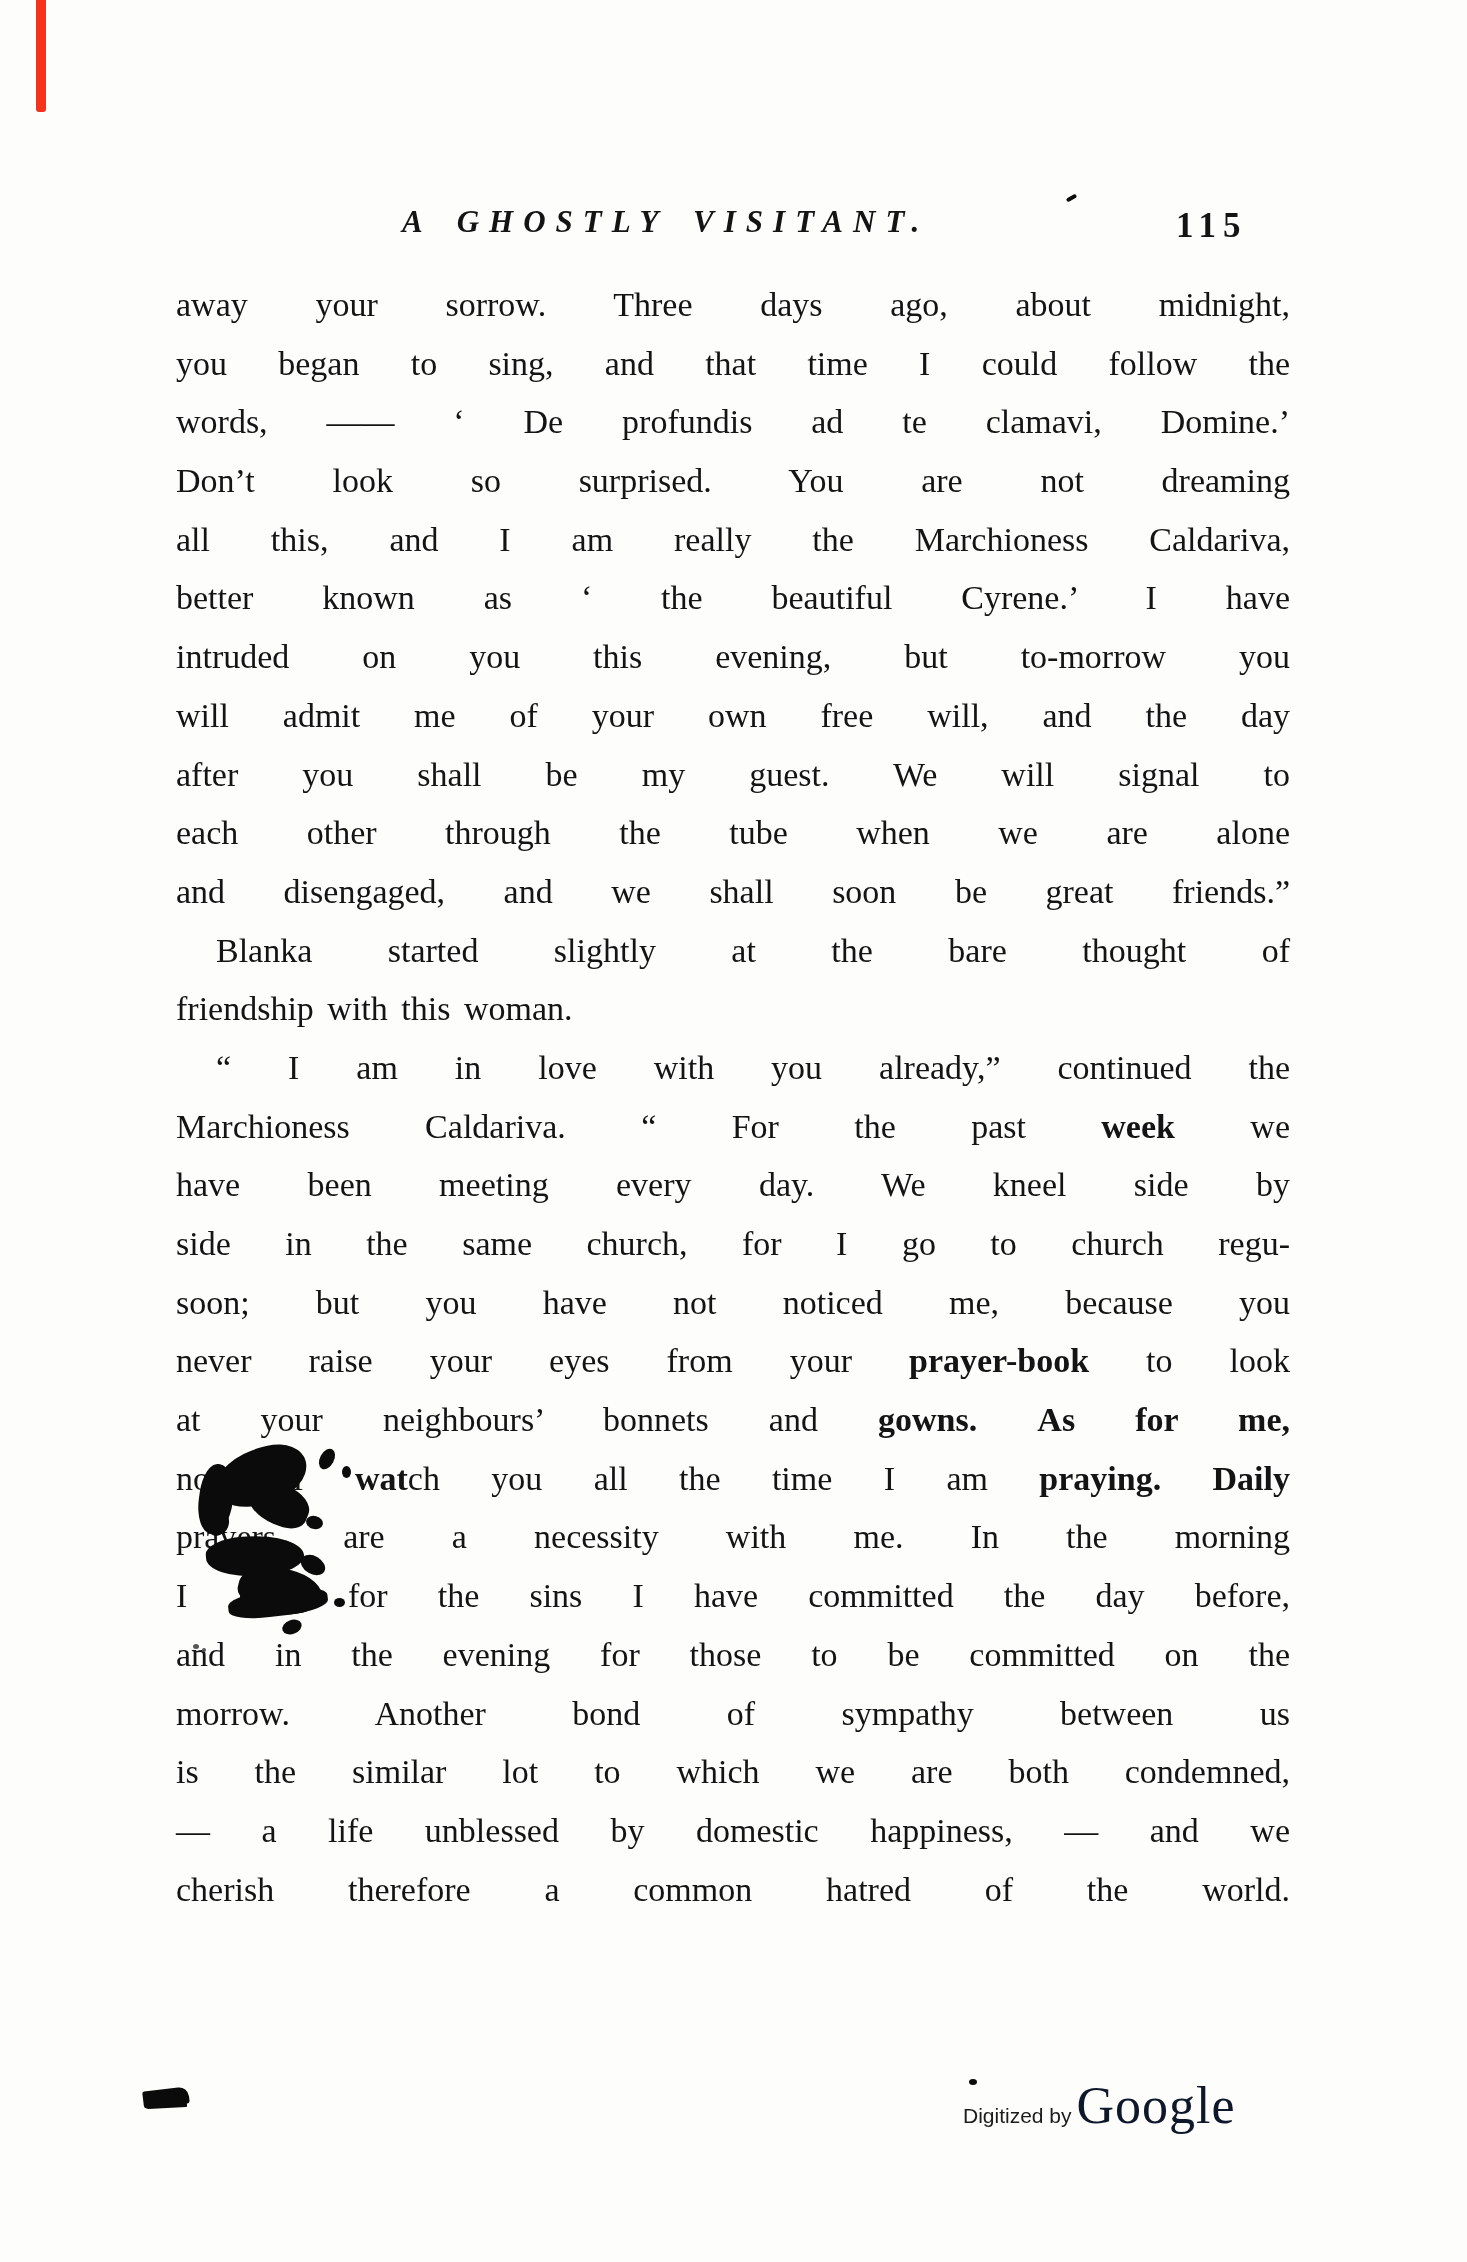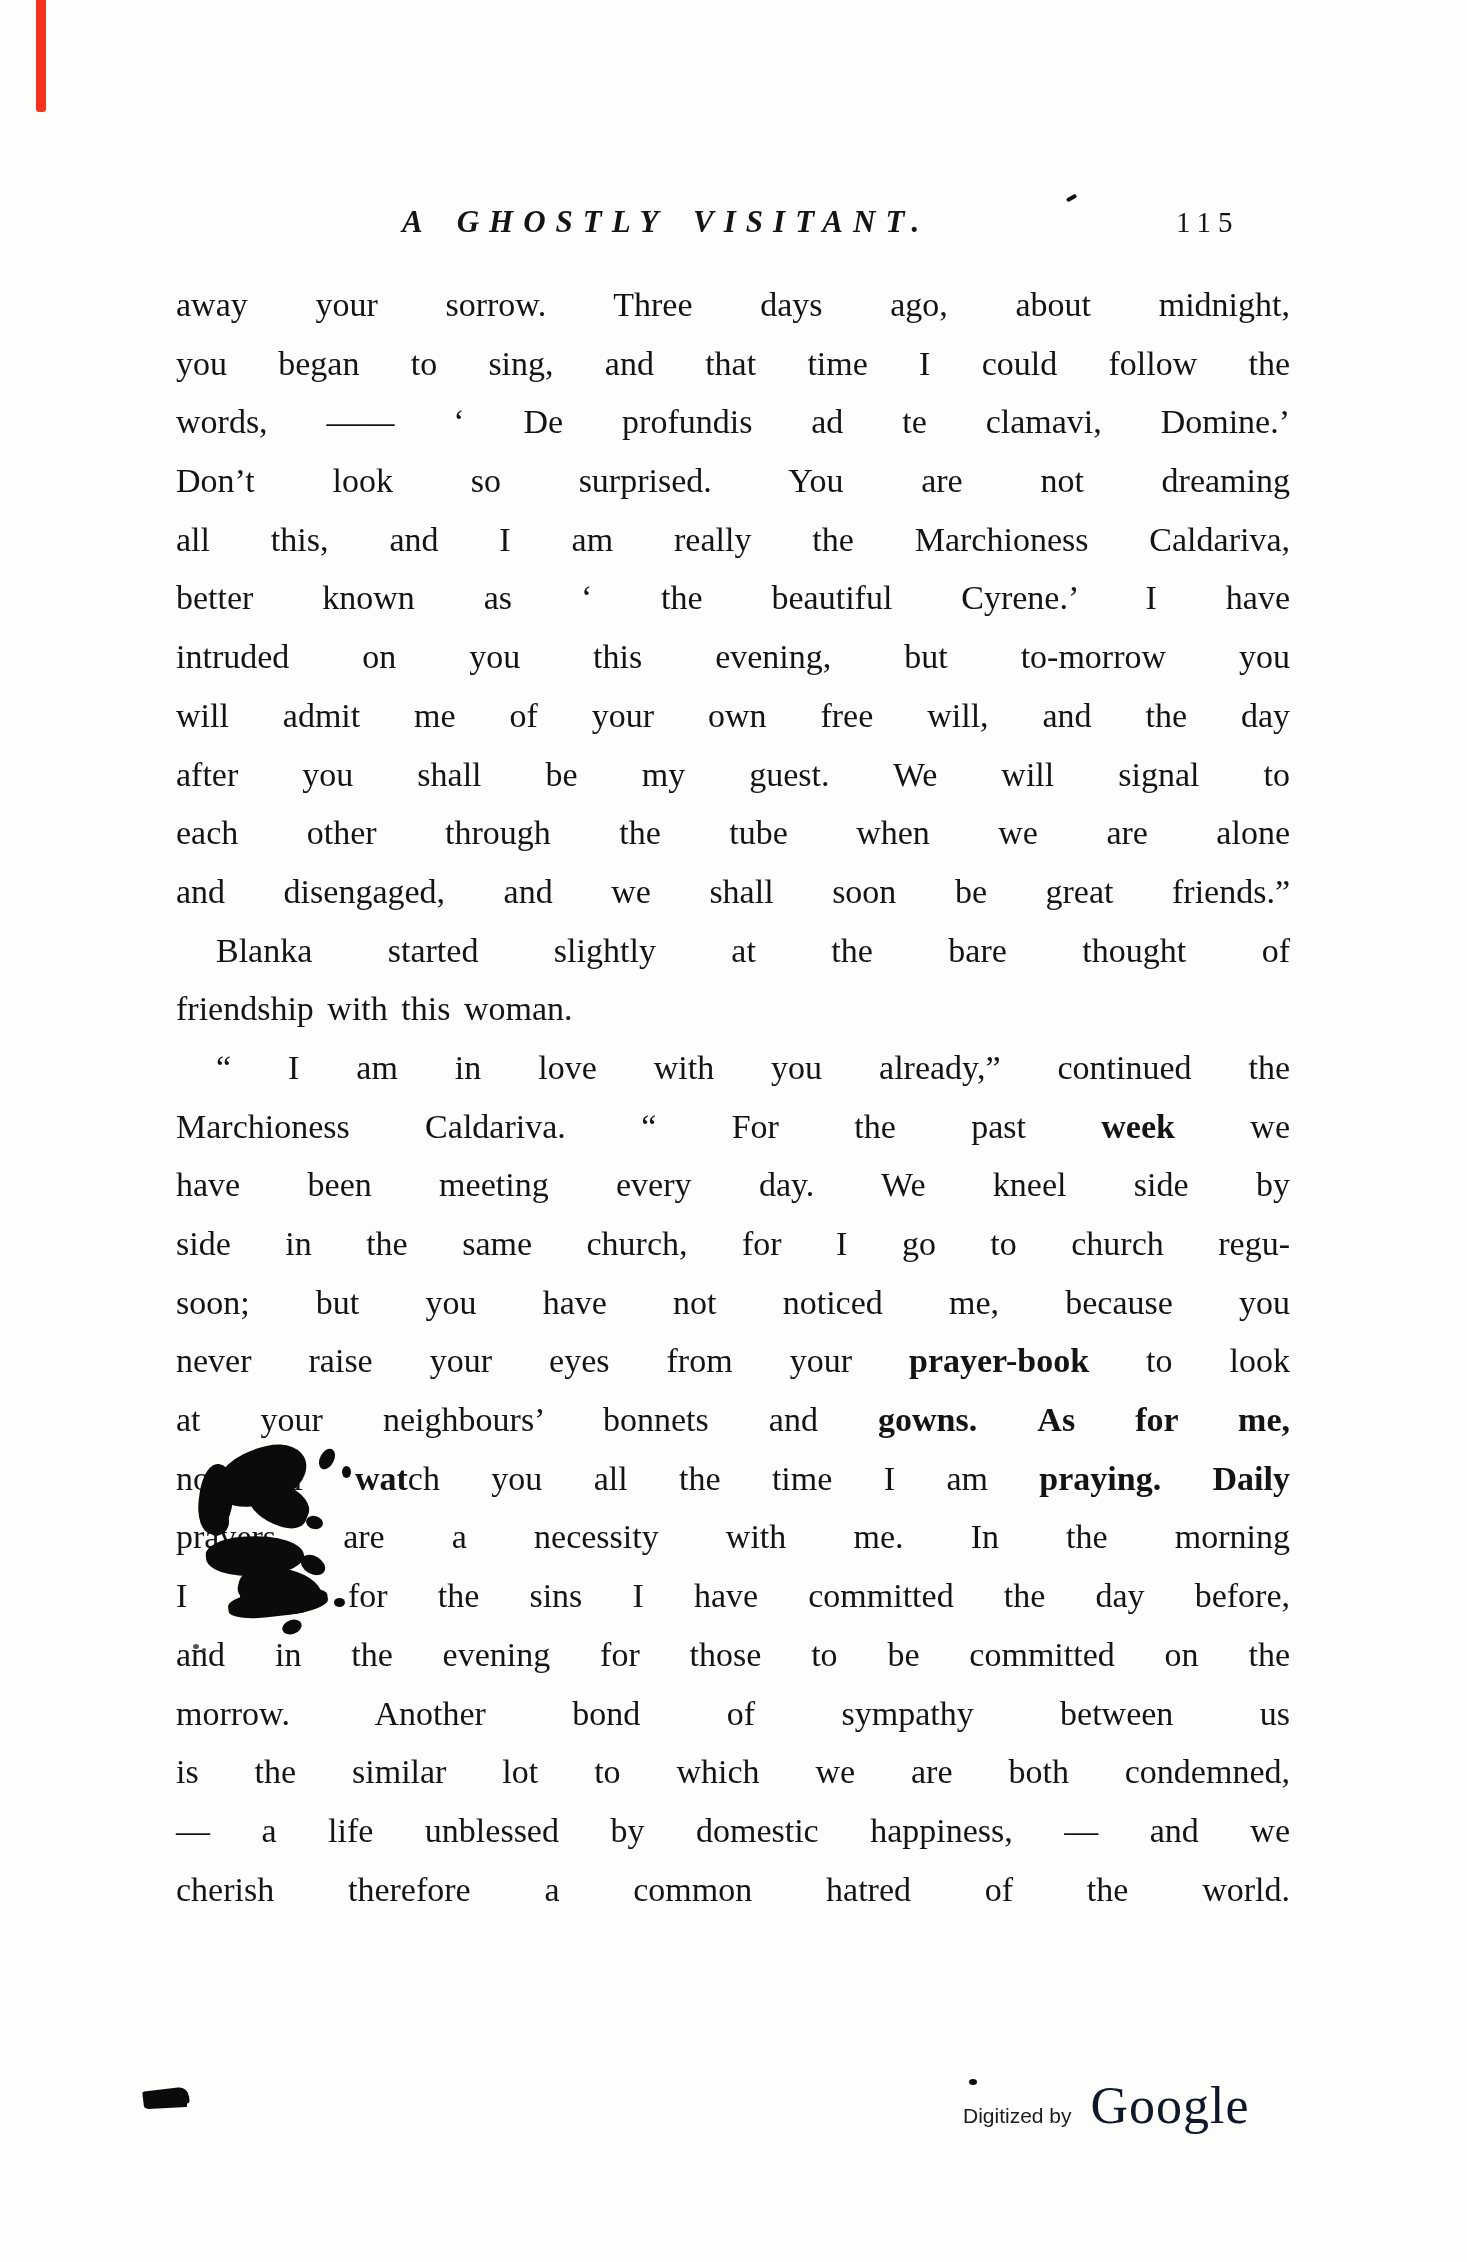--- a/index.html
+++ b/index.html
@@ -21,21 +21,21 @@
   
   .running-header{position:absolute;left:0;top:0;width:100%;height:0;}
   .rh-title{
     position:absolute;left:402px;top:204px;
     font-style:italic;font-weight:bold;
     font-size:31px;letter-spacing:10px;word-spacing:8px;
     white-space:nowrap;
   }
   .rh-num{
     position:absolute;left:1176px;top:206px;
-    font-size:29px;letter-spacing:7px;font-weight:normal;
+    font-size:35px;letter-spacing:7px;font-weight:bold;
     white-space:nowrap;
   }
   
   .body-text{
     position:absolute;left:176px;top:276px;width:1114px;
     font-size:34px;line-height:58.7px;
     word-spacing:5px;
   }
   .line{
     text-align:justify;
@@ -46,21 +46,21 @@
   .line.indent{padding-left:40px;}
   .line.nojust{text-align-last:left;}
   .it{}
   .hv{font-weight:bold;}
   
   .blot{position:absolute;background:var(--ink-blot,#0b0b0b);}
   .blot.soft{background:#555;}
   
   .watermark{
     position:absolute;left:963px;top:2076px;
-    display:flex;align-items:baseline;gap:19px;
+    display:flex;align-items:baseline;gap:5px;
     white-space:nowrap;
   }
   .digitized{
     font-family:"Liberation Sans", sans-serif;
     font-size:21px;color:#1c1c1c;
   }
   .google{
     font-family:"Liberation Serif", serif;
     font-size:52px;color:#0f172a;letter-spacing:1px;
   }

